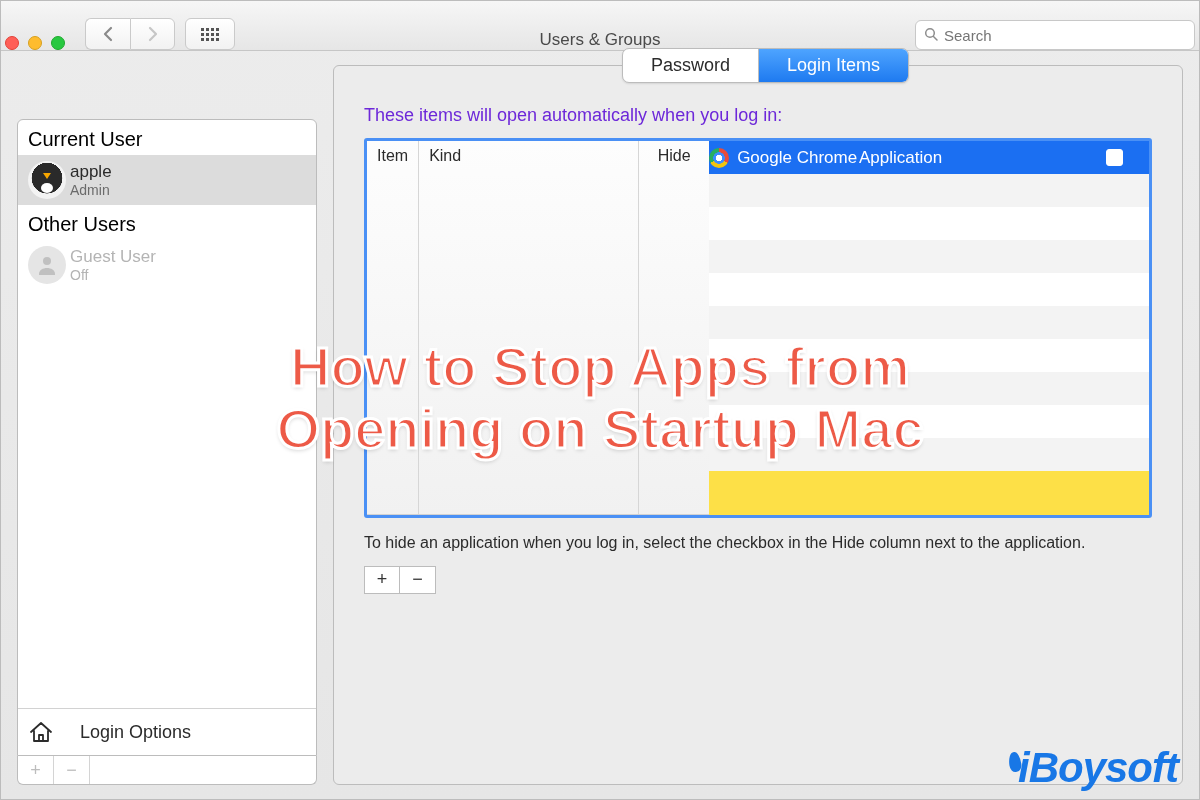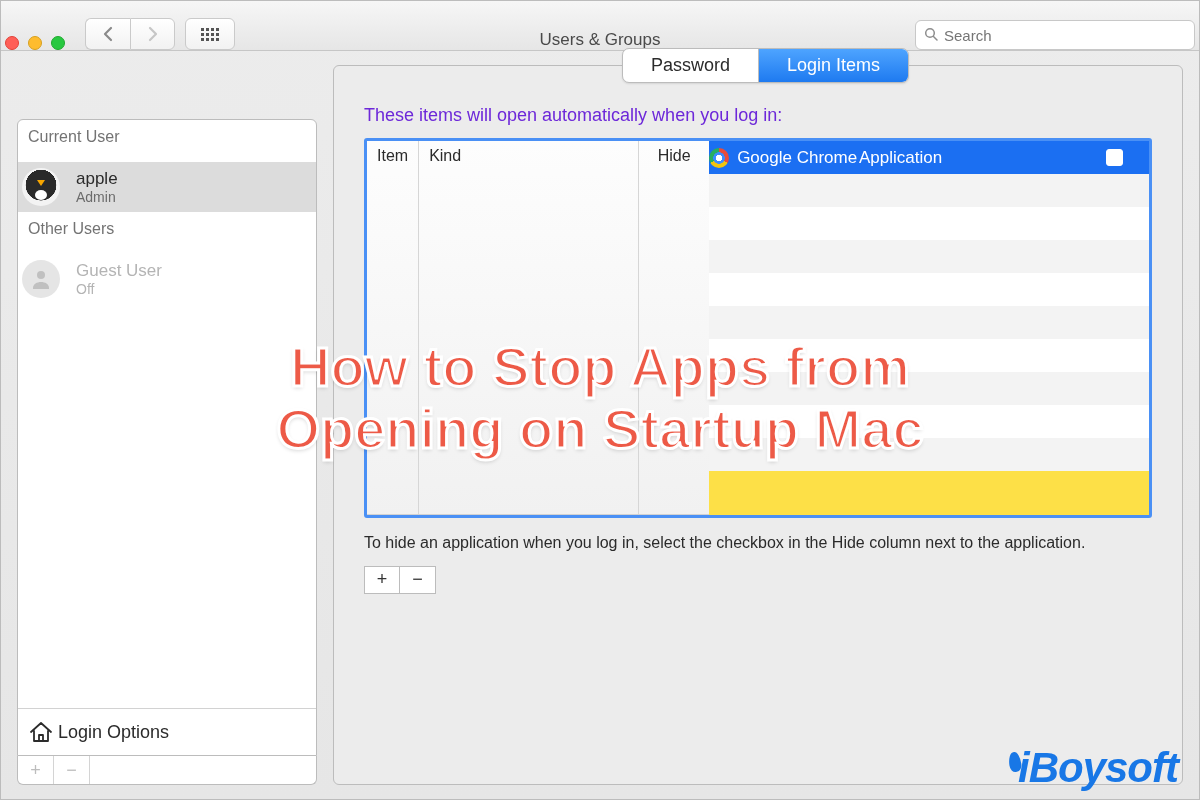--- a/index.html
+++ b/index.html
@@ -86,25 +86,25 @@
   }
   .sidebar-main {
     flex: 1;
     background: #fff;
     border: 1px solid #bcbcbc;
     border-radius: 6px 6px 0 0;
     overflow: hidden;
     display: flex; flex-direction: column;
   }
   .section-label {
-    font-size: 16px; color: #737373;
-    padding: 8px 10px 16px 10px;
+    font-size: 20px; color: #000000;
+    padding: 8px 10px 4px 10px;
   }
   .user-row {
-    display: flex; align-items: center; padding: 6px 4px; gap: 16px;
+    display: flex; align-items: center; padding: 6px 10px; gap: 4px;
   }
   .user-row.selected {
     background: #dcdcdc;
   }
   .avatar {
     width: 38px; height: 38px; border-radius: 50%;
     background: #e8e8e8;
     display: flex; align-items: center; justify-content: center;
     overflow: hidden;
     position: relative;
@@ -127,21 +127,21 @@
   }
   .avatar.guest svg { width: 24px; height:24px; fill:#c0c0c0; }
   .user-info { display:flex; flex-direction:column; }
   .user-name { font-size: 17px; color:#2b2b2b; }
   .user-role { font-size: 14px; color:#6b6b6b; }
   .user-row.guest .user-name, .user-row.guest .user-role { color:#b4b4b4; }
   .login-options {
     margin-top: auto;
     border-top: 1px solid #d2d2d2;
     padding: 10px 10px;
-    display:flex; align-items:center; gap:4px;
+    display:flex; align-items:center; gap:26px;
     font-size: 18px; color:#2b2b2b;
   }
   .house-icon { width:26px; height:26px; }
   .plusminus-bar {
     display:flex; background:#fff;
     border:1px solid #bcbcbc; border-top:none;
     border-radius:0 0 6px 6px;
   }
   .pm-btn {
     width:36px; height:28px;

